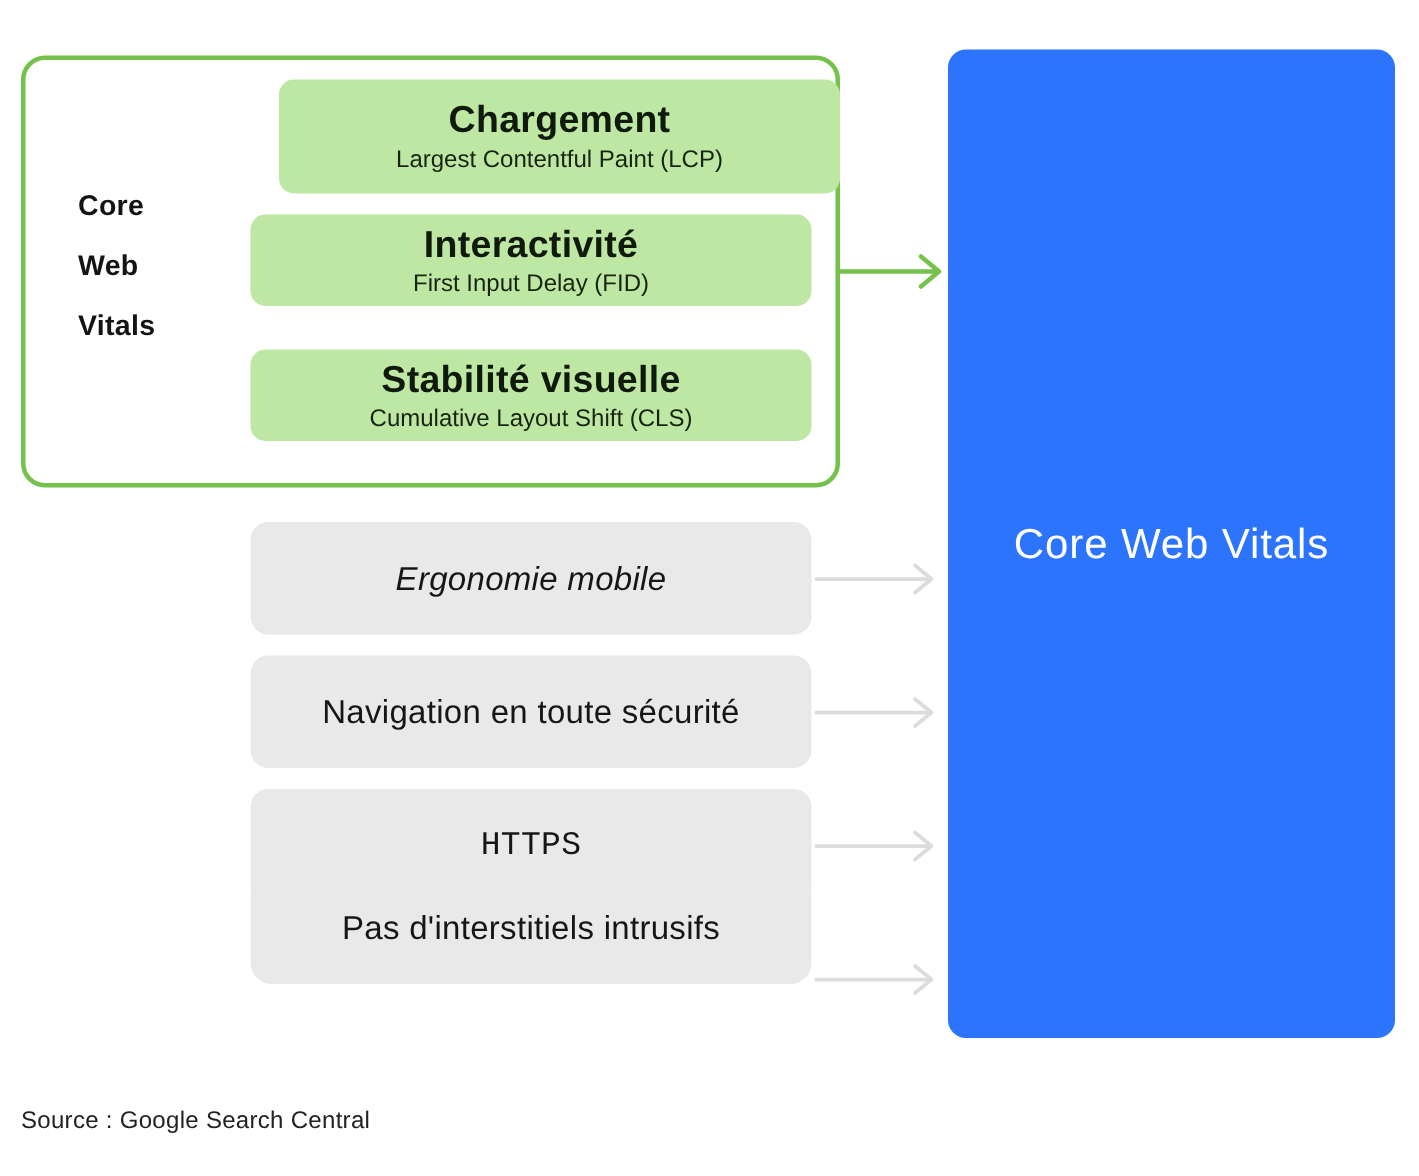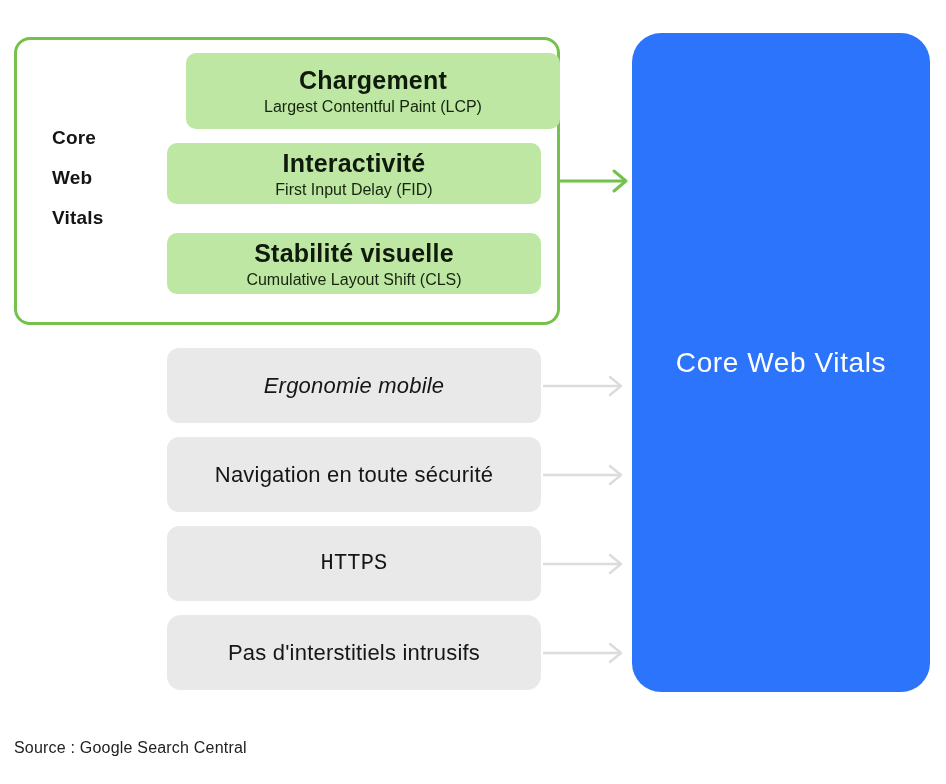--- a/index.html
+++ b/index.html
@@ -61,21 +61,21 @@
   .factor-card{
     position:absolute;left:167px;width:374px;height:75px;
     background:var(--gray-fill);
     border-radius:12px;
     display:flex;justify-content:center;align-items:center;
     text-align:center;
   }
   .factor-card.f0{top:348px;font-style:italic;}
   .factor-card.f1{top:437px;}
   .factor-card.f2{top:526px;font-family:Liberation Mono, monospace;}
-  .factor-card.f3{top:615px;border-radius:14px;}
+  .factor-card.f3{top:581px;border-radius:14px;}
   .factor-label{
     font-size:22px;font-weight:500;color:#161616;letter-spacing:.2px;
   }
 
   
   .arrow{position:absolute;display:block;}
   .arrow svg{display:block;}
   .arrow-green{left:558px;top:168px;}
   .arrow-gray.a0{left:543px;top:373px;}
   .arrow-gray.a1{left:543px;top:462px;}
@@ -83,21 +83,21 @@
   .arrow-gray.a3{left:543px;top:640px;}
   .arrow-green .stroke{stroke:var(--green-border);stroke-width:3;}
   .arrow-gray  .stroke{stroke:var(--gray-arrow);stroke-width:2.5;}
   .arrow .stroke{fill:none;stroke-linecap:round;stroke-linejoin:round;}
 
   
   .result-box{
     position:absolute;left:632px;top:33px;
     width:298px;height:659px;
     background:var(--blue-fill);
-    border-radius:29px;
+    border-radius:12px;
     display:flex;justify-content:center;align-items:center;
   }
   .result-label{
     font-size:28px;font-weight:500;color:var(--text-white);
     letter-spacing:.6px;
   }
 
   
   .source-note{
     position:absolute;left:14px;top:739px;

